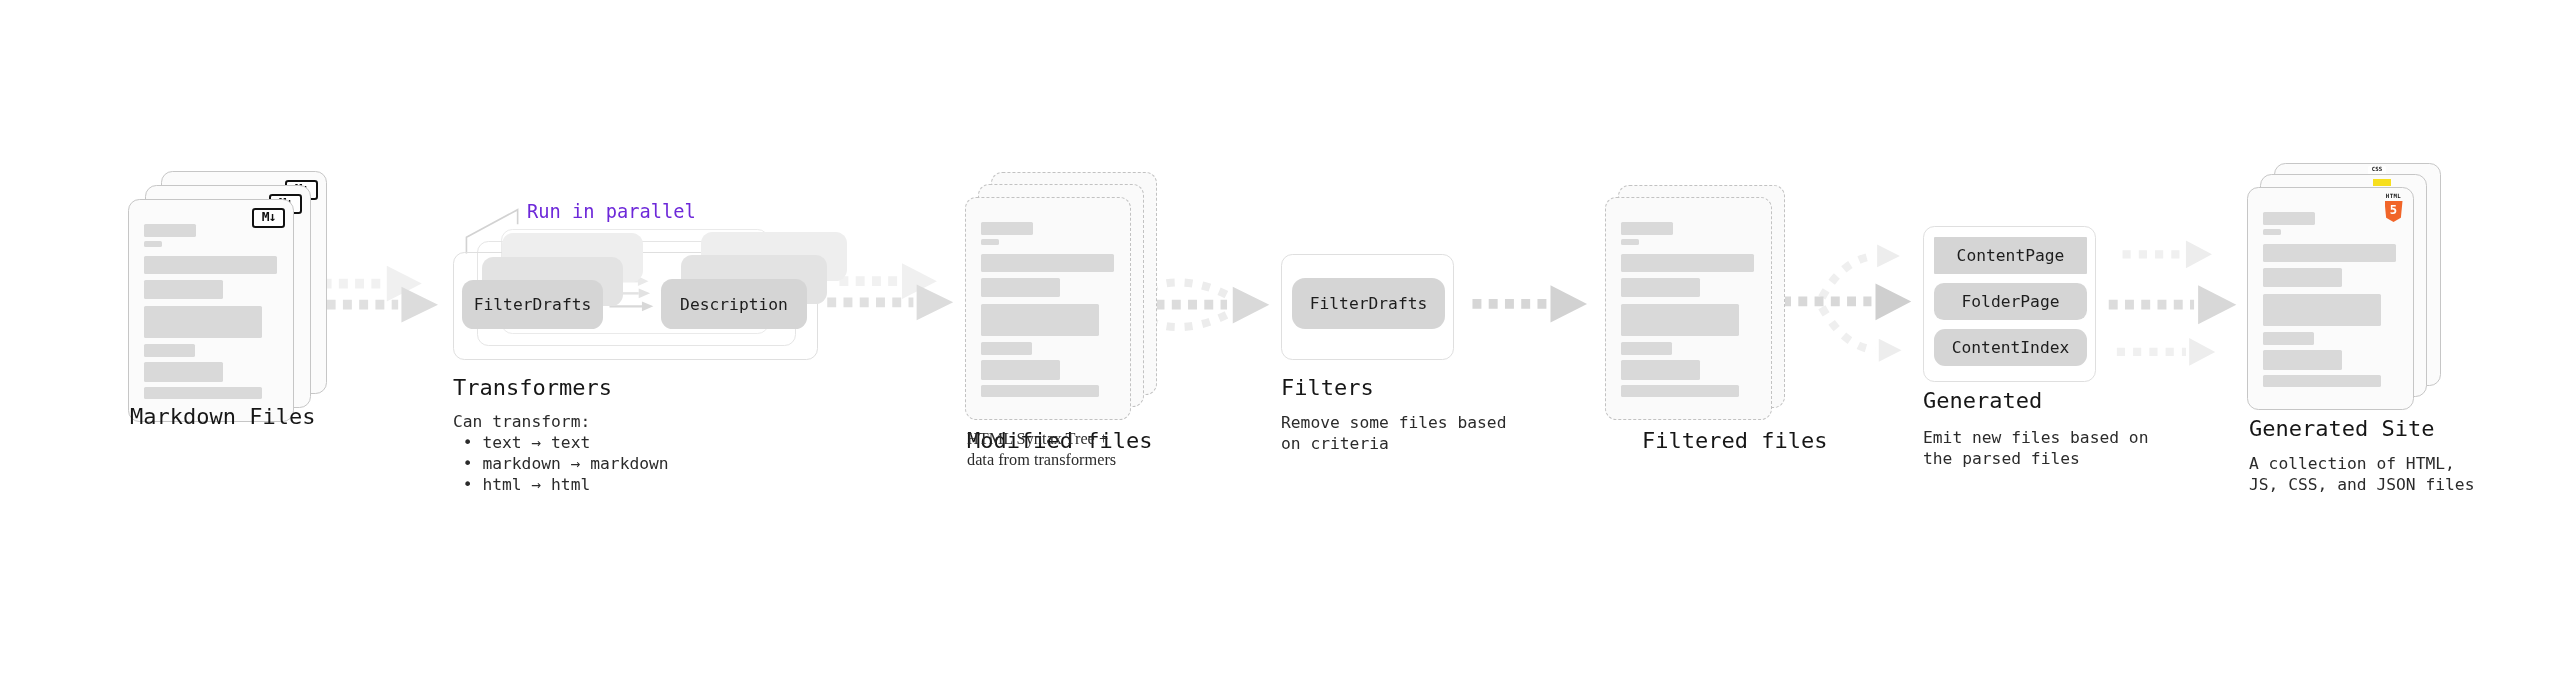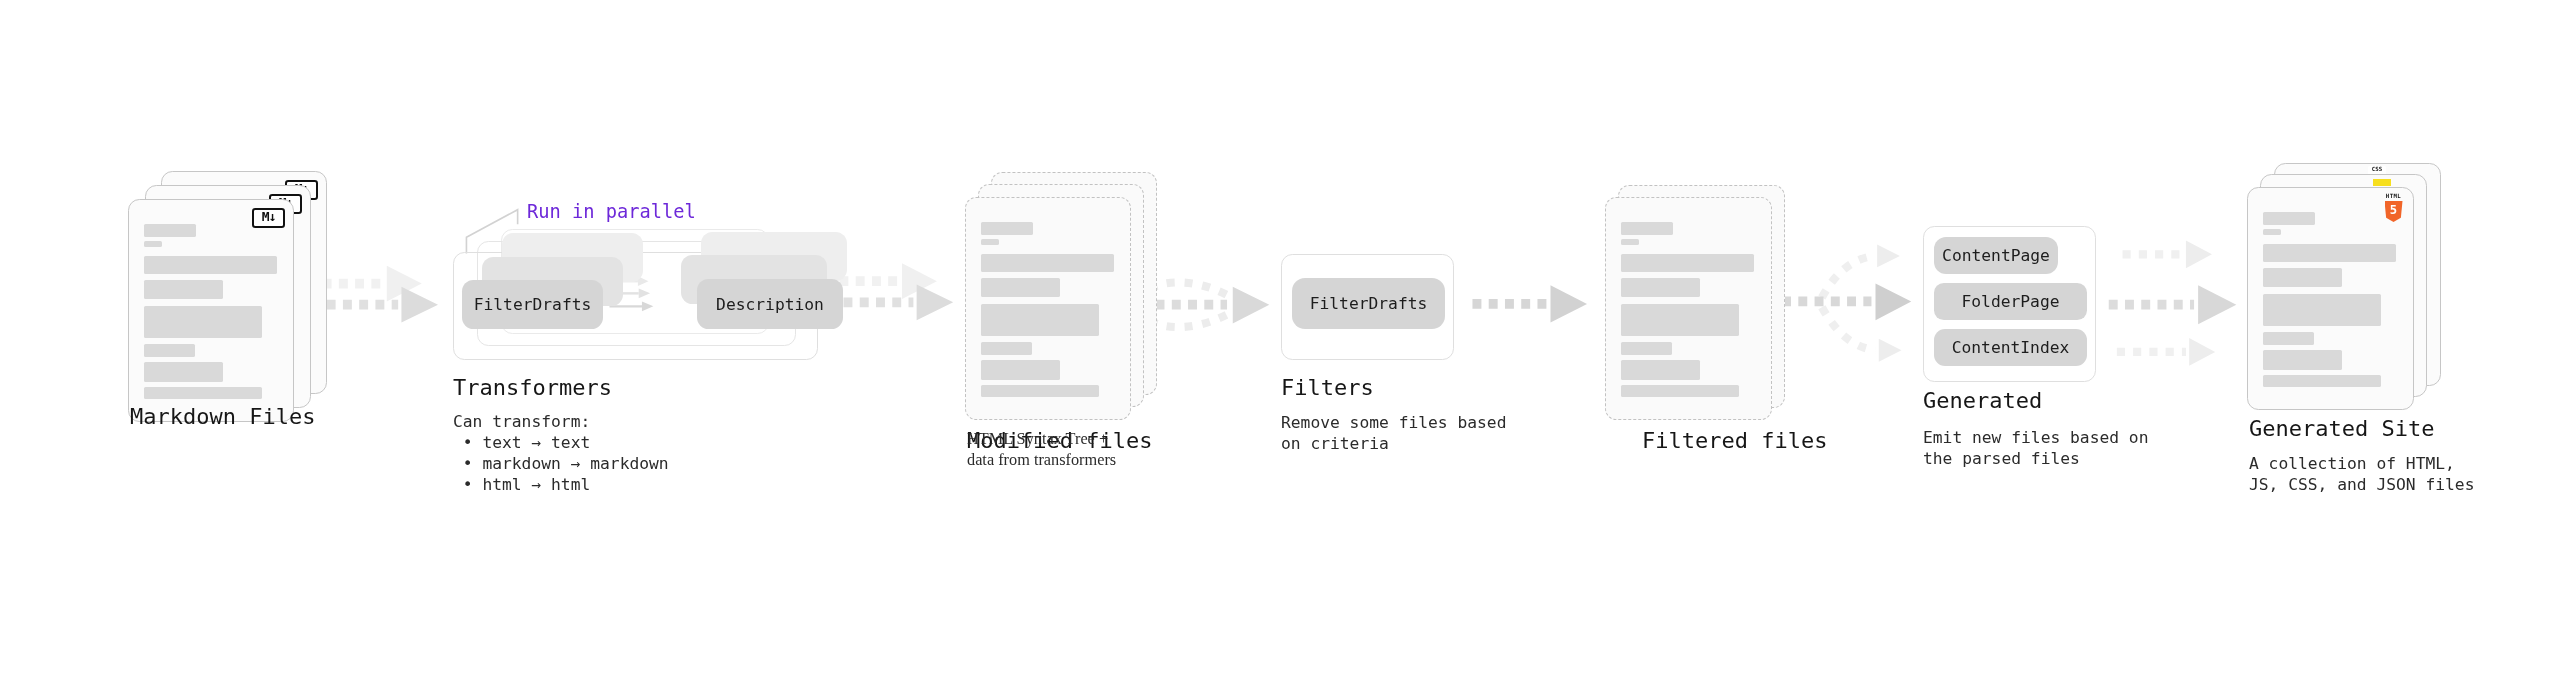--- a/index.html
+++ b/index.html
@@ -133,21 +133,21 @@
     <div class="frame l3" style="left:501px;top:229px;width:268px;height:105px;"></div>
     <div class="frame l2" style="left:477px;top:241px;width:319px;height:105px;"></div>
     <div class="frame" style="left:453px;top:252px;width:365px;height:108px;"></div>
 
     <div class="pill l3" style="left:502px;top:233px;width:141px;height:49px;"></div>
     <div class="pill l2" style="left:482px;top:257px;width:141px;height:49px;"></div>
     <div class="pill" style="left:462px;top:280px;width:141px;height:49px;">FilterDrafts</div>
 
     <div class="pill l3" style="left:701px;top:232px;width:146px;height:49px;"></div>
     <div class="pill l2" style="left:681px;top:255px;width:146px;height:49px;"></div>
-    <div class="pill" style="left:661px;top:279px;width:146px;height:50px;margin-left:36px;">Description</div>
+    <div class="pill" style="left:661px;top:279px;width:146px;height:50px;">Description</div>
 
     <div class="annotation" style="left:527px;top:201px;">Run in parallel</div>
 
     <div class="caption" style="left:453px;top:375px;">Transformers</div>
     <div class="body" style="left:453px;top:411px;">Can transform:
  • text → text
  • markdown → markdown
  • html → html</div>
   </div>
 
@@ -187,21 +187,21 @@
       <div class="bar" style="left:15.4px;top:106px;width:118px;height:32px;"></div>
       <div class="bar" style="left:15.4px;top:144px;width:51px;height:13px;"></div>
       <div class="bar" style="left:15.4px;top:162px;width:79px;height:19.5px;"></div>
       <div class="bar" style="left:15.4px;top:187px;width:118px;height:12.2px;"></div>
     </div>
     <div class="caption" style="left:1607px;top:428px;margin-left:35px;">Filtered files</div>
   </div>
 
   <div>
     <div class="frame" style="left:1923px;top:226px;width:173px;height:156px;background:#ffffff;"></div>
-    <div class="pill" style="left:1934px;top:237px;width:124px;height:37px;border-radius:12px;">ContentPage</div>
+    <div class="pill" style="left:1934px;top:237px;width:153px;height:37px;border-radius:1px;">ContentPage</div>
     <div class="pill" style="left:1934px;top:283px;width:153px;height:37px;border-radius:9.8px;">FolderPage</div>
     <div class="pill" style="left:1934px;top:329px;width:153px;height:37px;border-radius:11px;">ContentIndex</div>
     <div class="caption" style="left:1923px;top:388px;">Generated</div>
     <div class="body" style="left:1923px;top:427px;">Emit new files based on
 the parsed files</div>
   </div>
 
   <div>
     <div class="doc tall" style="left:2274px;top:163px;width:167px;">
       <div class="css-badge" style="left:93px;top:1.6px;">CSS</div>

